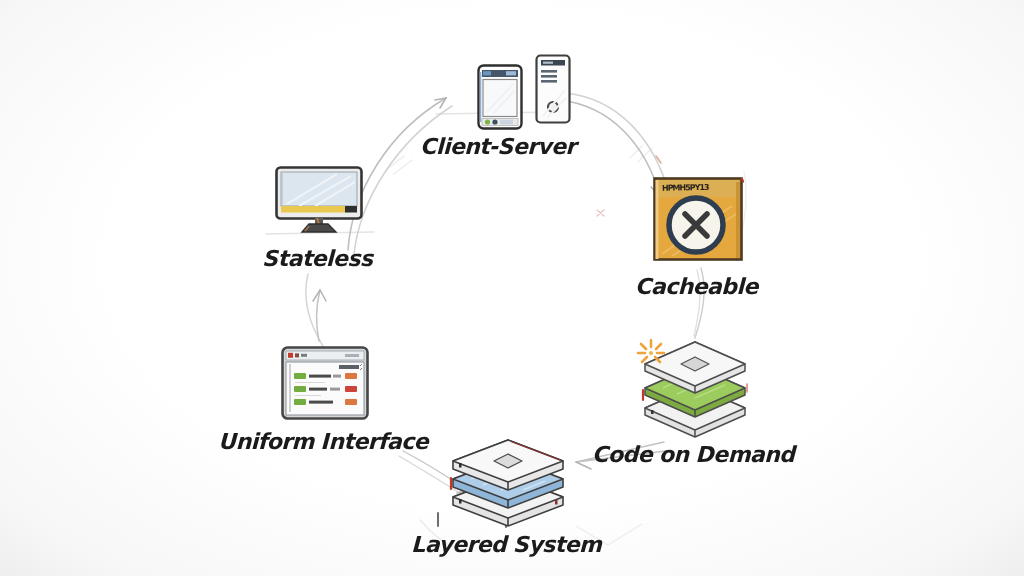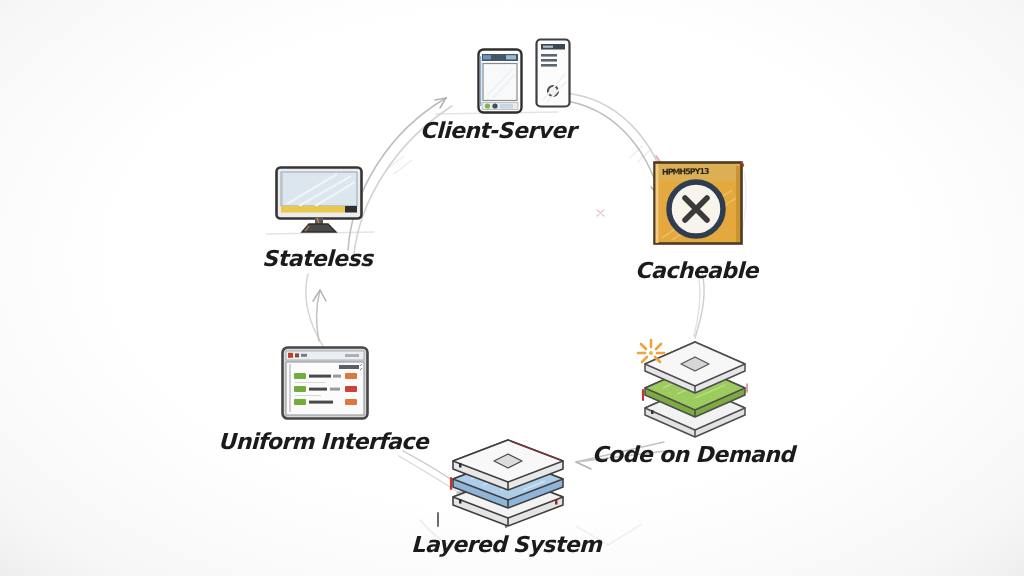--- a/index.html
+++ b/index.html
@@ -8,21 +8,21 @@
     background:radial-gradient(ellipse at 50% 45%, #ffffff 55%, #f7f7f7 88%, #eeeeee 100%);
     font-family:"DejaVu Sans", sans-serif;
   }
   .overlay{position:absolute;left:0;top:0;width:1024px;height:576px;pointer-events:none;}
   .node{position:absolute;display:flex;flex-direction:column;align-items:center;}
   .node-label{
     font-family:"DejaVu Sans", sans-serif;
     font-style:italic;font-weight:700;font-size:22px;color:#1b1b1b;
     letter-spacing:-0.6px;white-space:nowrap;transform:skewX(-4deg);
   }
-  .icon-wrap{position:relative;}
+  .icon-wrap{position:relative;margin-top:16px;}
   .cs-icons{position:relative;width:150px;height:82px;}
   .cs-icons .phone{position:absolute;left:52px;top:12px;}
   .cs-icons .tower{position:absolute;left:110px;top:2px;}
   .cache-scribble{
     position:absolute;left:10px;top:7px;width:72px;
     font-size:8px;font-weight:700;color:#26221c;letter-spacing:-1px;
     transform:rotate(-1deg);overflow:hidden;white-space:nowrap;
   }
 </style>
 </head>

